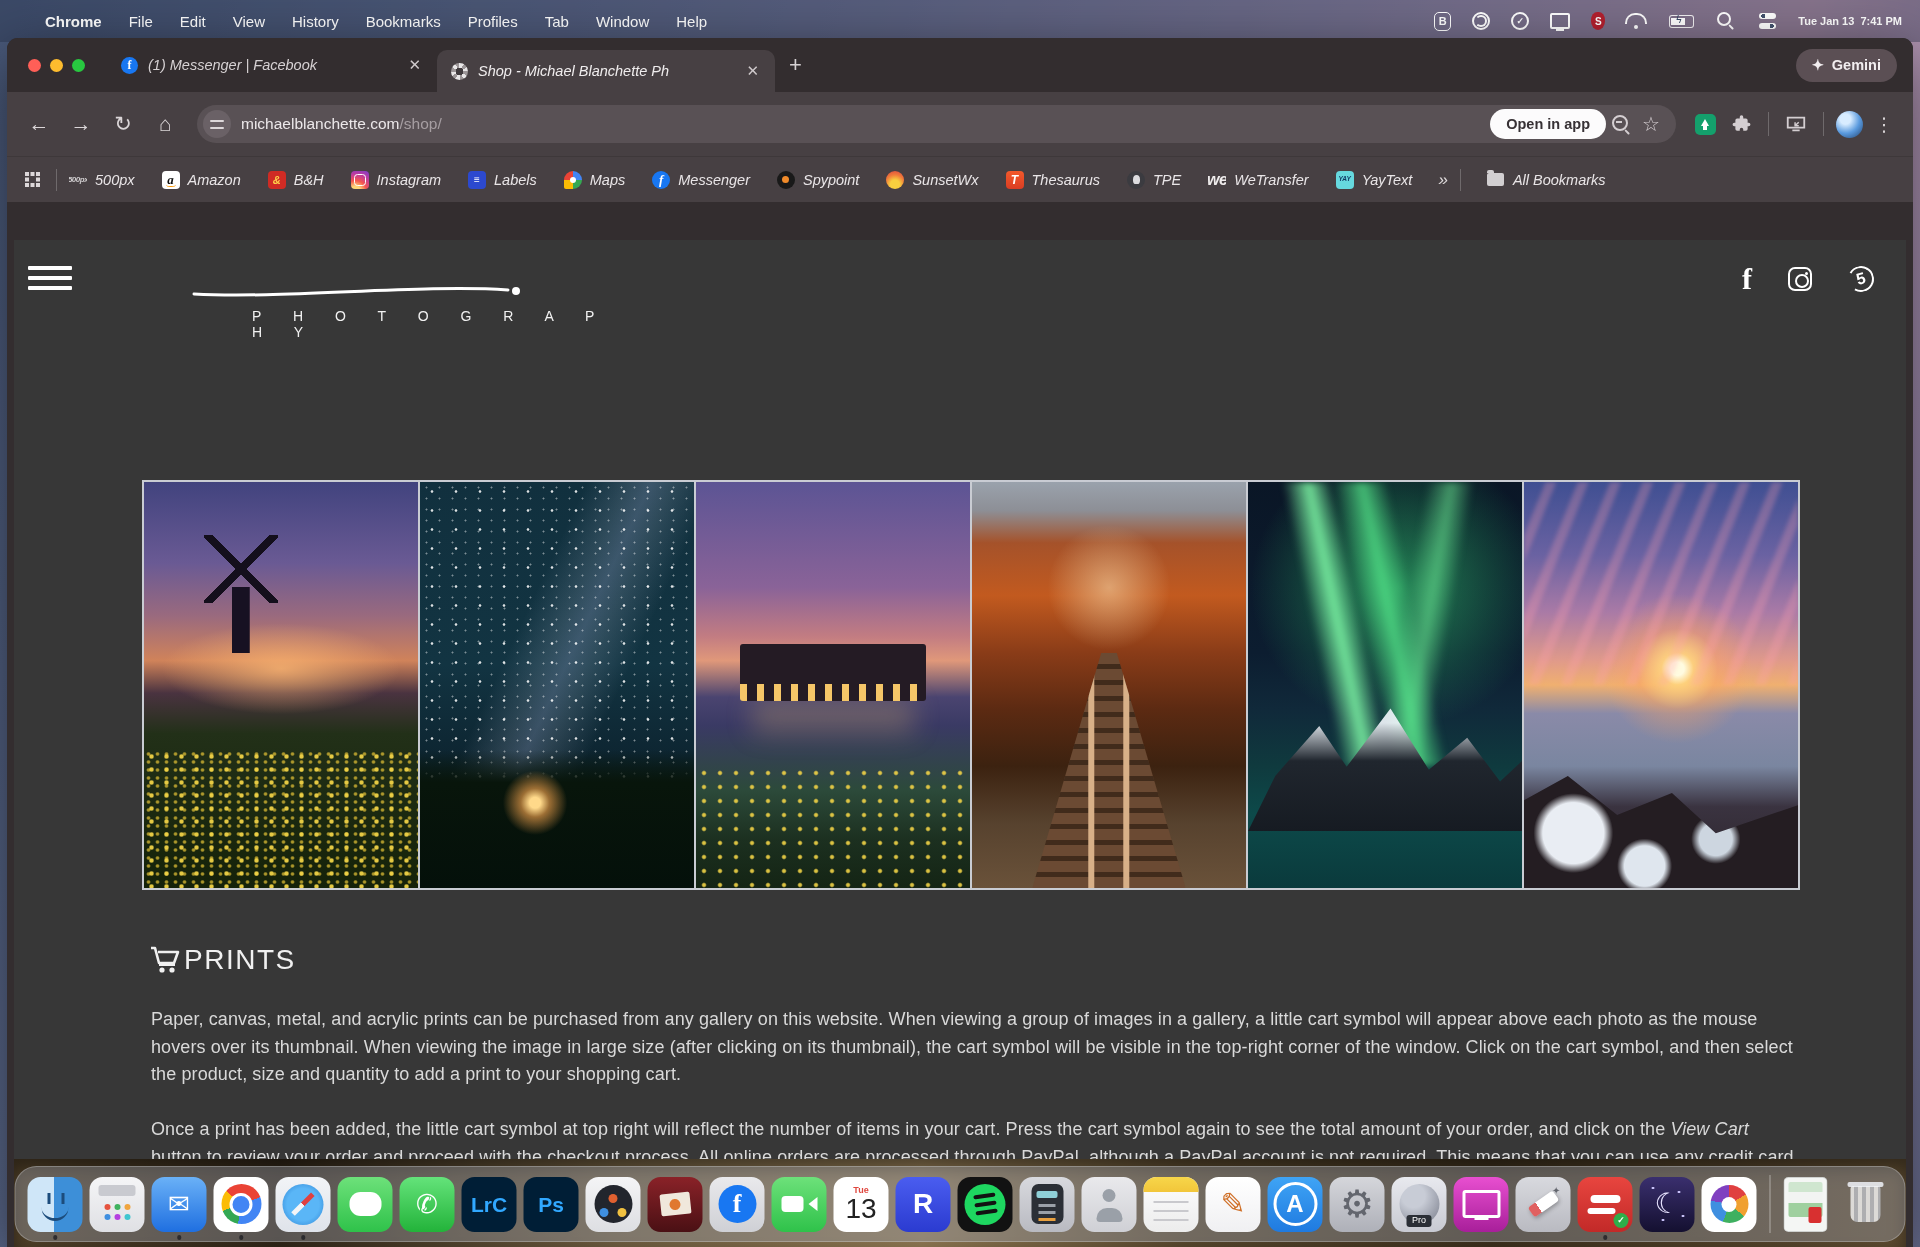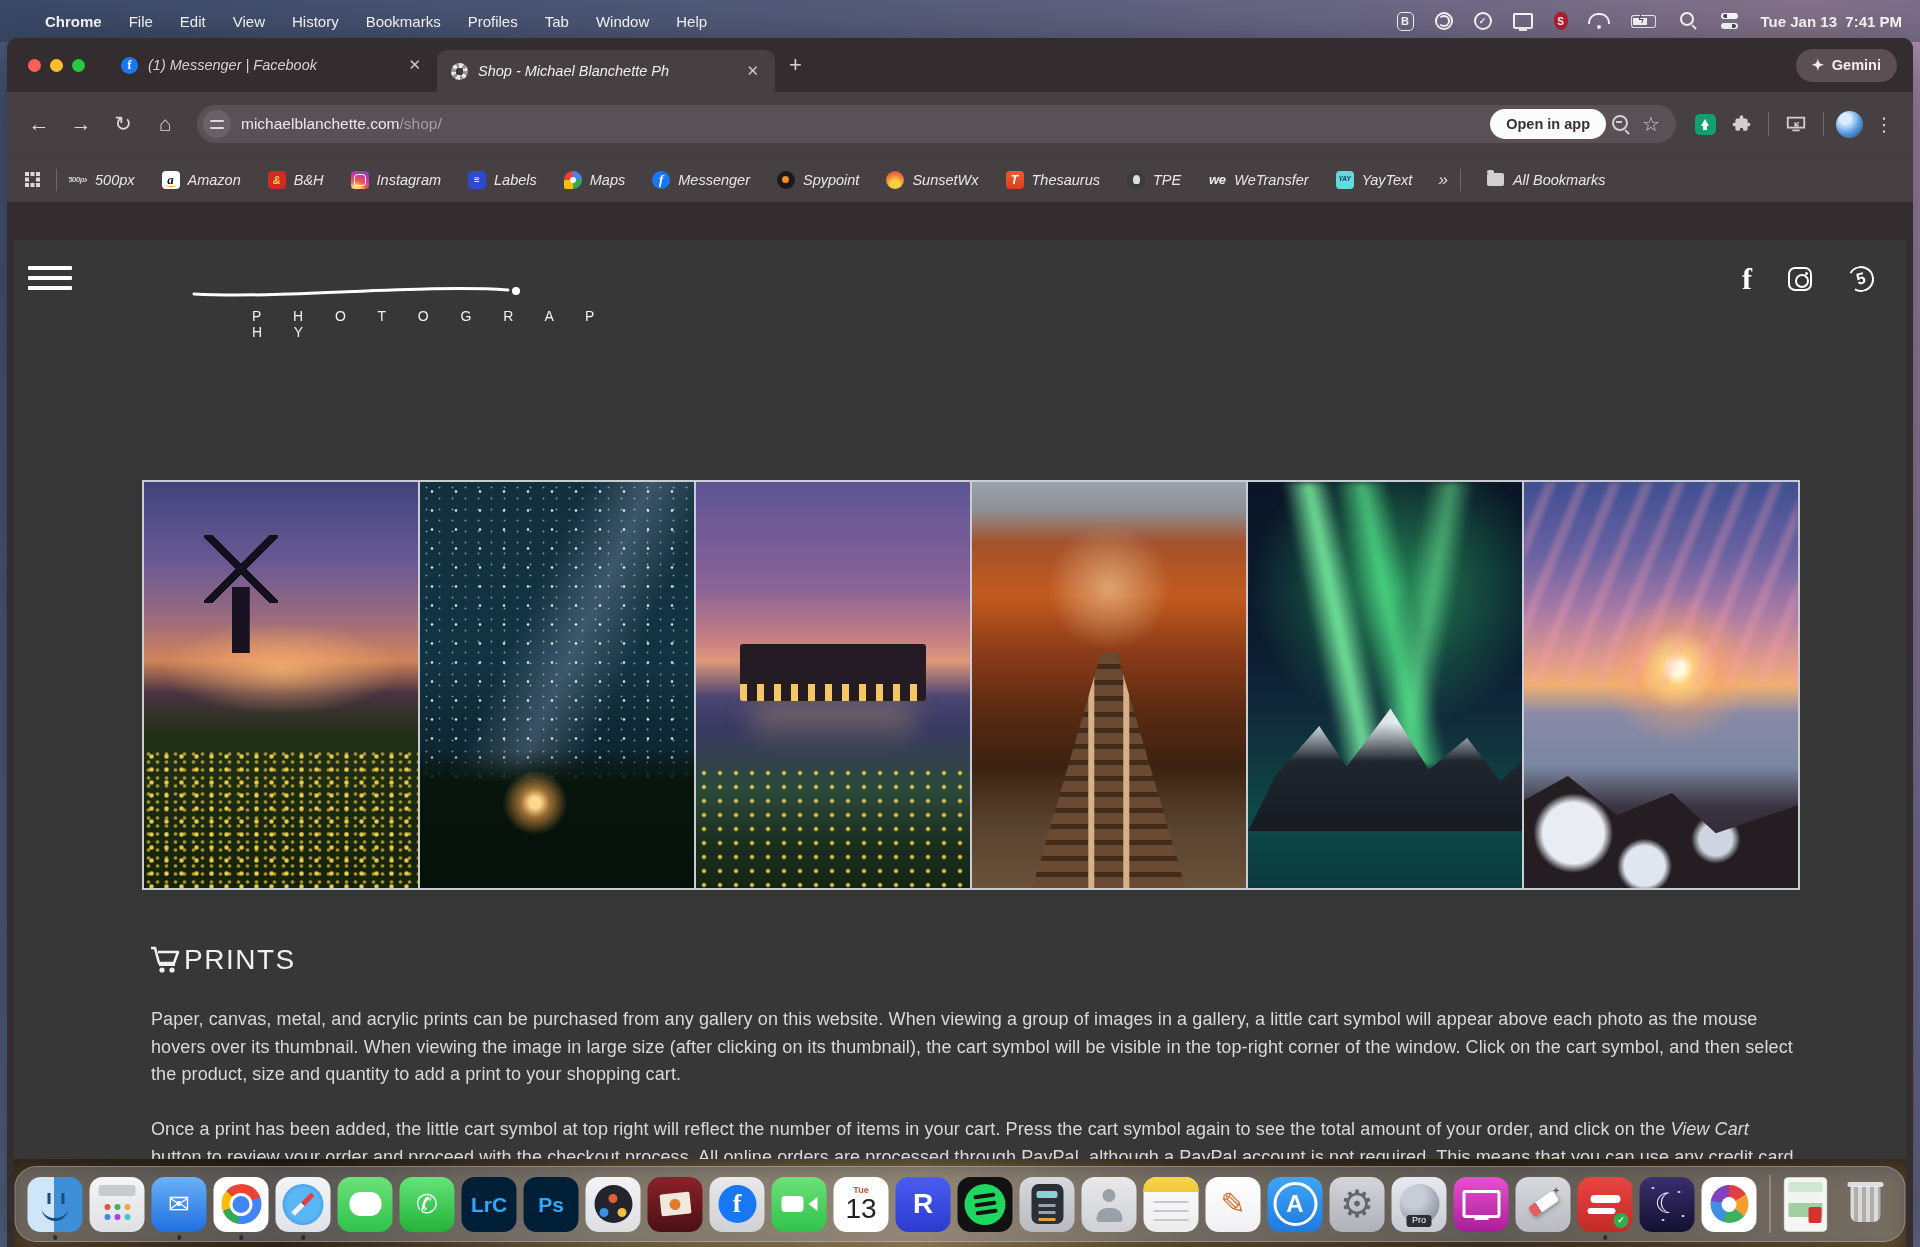--- a/index.html
+++ b/index.html
@@ -29,21 +29,21 @@
   .sic[data-cls="batt"]{width:28px;}
   .sic[data-cls="batt"]::before{content:"";width:23px;height:11px;border:1.6px solid rgba(255,255,255,.9);border-radius:3px;
      background:linear-gradient(90deg,#fff 0 75%,transparent 75%) 1px 50%/19px 7px no-repeat;}
   .sic[data-cls="batt"]::after{content:"ϟ";position:absolute;font-size:10px;color:#3a4a66;left:9px;top:3px;}
   .sic[data-cls="spot"]::before{content:"";width:10px;height:10px;border:2px solid #fff;border-radius:50%;margin:-4px 0 0 -4px;}
   .sic[data-cls="spot"]::after{content:"";position:absolute;width:6px;height:2.4px;background:#fff;transform:rotate(45deg);right:2px;bottom:3px;border-radius:2px;}
   .sic[data-cls="ctrl"]::before{content:"";position:absolute;top:2px;width:17px;height:6px;border-radius:3px;
      background:radial-gradient(circle at 25% 50%,#44536e 0 2px,#fff 2.2px);}
   .sic[data-cls="ctrl"]::after{content:"";position:absolute;bottom:2px;width:17px;height:6px;border-radius:3px;
      background:radial-gradient(circle at 75% 50%,#44536e 0 2px,#fff 2.2px);}
-  .clock{font-size:15px;font-weight:600;white-space:pre;}
+  .clock{font-size:11px;font-weight:600;white-space:pre;}
 
   
   .window{position:absolute;top:38px;left:7px;right:7px;bottom:0;border-radius:11px 11px 0 0;overflow:hidden;
     background:#332d2f;box-shadow:0 18px 60px rgba(0,0,0,.55);}
   .tabstrip{height:54px;background:#332d2f;display:flex;align-items:center;}
   .traffic{display:flex;gap:9px;padding:0 22px 0 21px;}
   .tl{width:13px;height:13px;border-radius:50%;}
   .tl.red{background:#ff5f57;}.tl.yel{background:#febc2e;}.tl.grn{background:#28c840;}
   .tab{display:flex;align-items:center;height:40px;padding:0 12px 0 14px;font-size:14.5px;color:#d6d1d3;gap:10px;min-width:0;}
   .tab .title{white-space:nowrap;overflow:hidden;flex:1;font-style:italic;}
@@ -99,21 +99,21 @@
   .fv[data-cls="labels"]{background:#2c49cf;font-size:10px;}
   .fv[data-cls="maps"]{background:conic-gradient(#4285f4 0 25%,#34a853 25% 50%,#fbbc05 50% 75%,#ea4335 75% 100%);border-radius:50% 50% 50% 2px;}
   .fv[data-cls="maps"]::before{content:"";width:6px;height:6px;background:#fff;border-radius:50%;}
   .fv[data-cls="msgr"]{background:#1877f2;border-radius:50%;font-family:"Liberation Serif",serif;font-size:13px;}
   .fv[data-cls="spy"]{background:#191919;border-radius:50%;}
   .fv[data-cls="spy"]::before{content:"";width:7px;height:7px;background:#f08a2a;border-radius:50%;}
   .fv[data-cls="swx"]{background:radial-gradient(circle at 50% 75%,#f7d03f 0 28%,#ef7a3a 60%,#d84040 100%);border-radius:50%;}
   .fv[data-cls="thes"]{background:linear-gradient(180deg,#f3592b,#da3d23);font-size:12px;}
   .fv[data-cls="tpe"]{background:#3b3b40;border-radius:50%;}
   .fv[data-cls="tpe"]::before{content:"";width:7px;height:9px;background:#dcdcdf;border-radius:50% 50% 40% 40%;}
-  .fv[data-cls="we"]{background:transparent;color:#40403f;font-size:13px;font-weight:800;letter-spacing:-.5px;color:#eceae9;}
+  .fv[data-cls="we"]{background:transparent;color:#40403f;font-size:16px;font-weight:800;letter-spacing:-.5px;color:#eceae9;}
   .fv[data-cls="we"]{color:#efecec;}
   .fv[data-cls="yay"]{background:#66d9df;color:#123a66;font-size:6.5px;line-height:6.5px;text-align:center;font-weight:800;}
   .bm-ovf{margin-left:26px;font-size:17px;color:#e0dcdd;}
   .folder{width:17px;height:13px;background:#d2cfd1;border-radius:2px;position:relative;}
   .folder::before{content:"";position:absolute;top:-3px;left:0;width:7px;height:3px;background:#d2cfd1;border-radius:2px 2px 0 0;}
   .allbm{display:flex;align-items:center;gap:9px;margin-left:14px;}
 
   
   .page{position:absolute;top:202px;left:7px;right:7px;bottom:0;background:#373737;overflow:hidden;}
   .hamburger{position:absolute;left:14px;top:26px;width:44px;}

